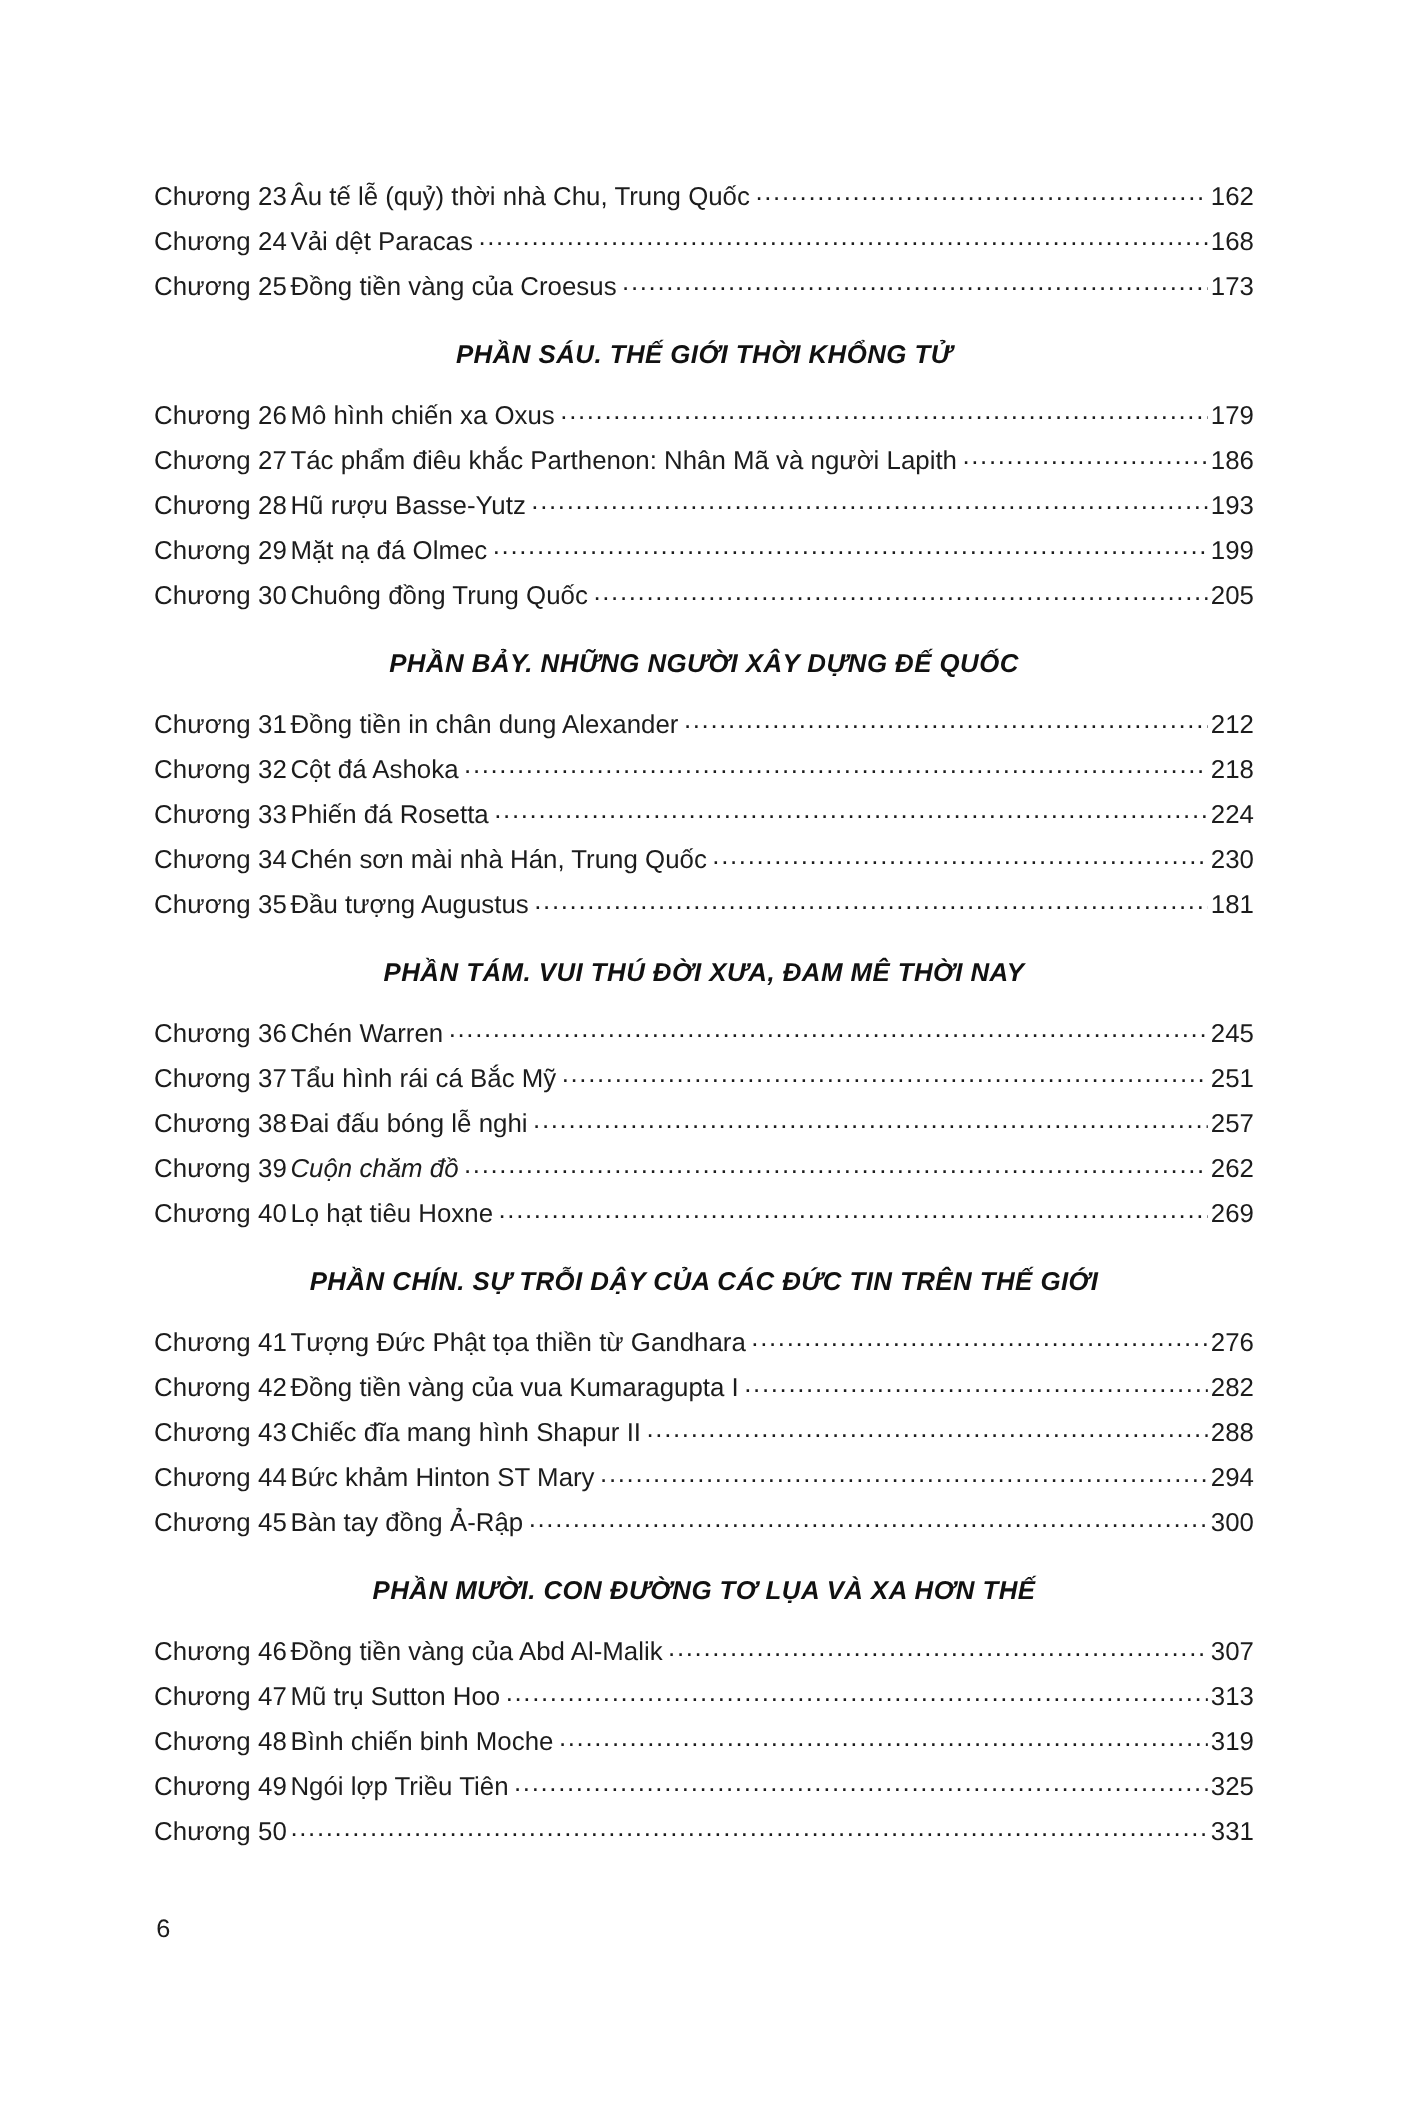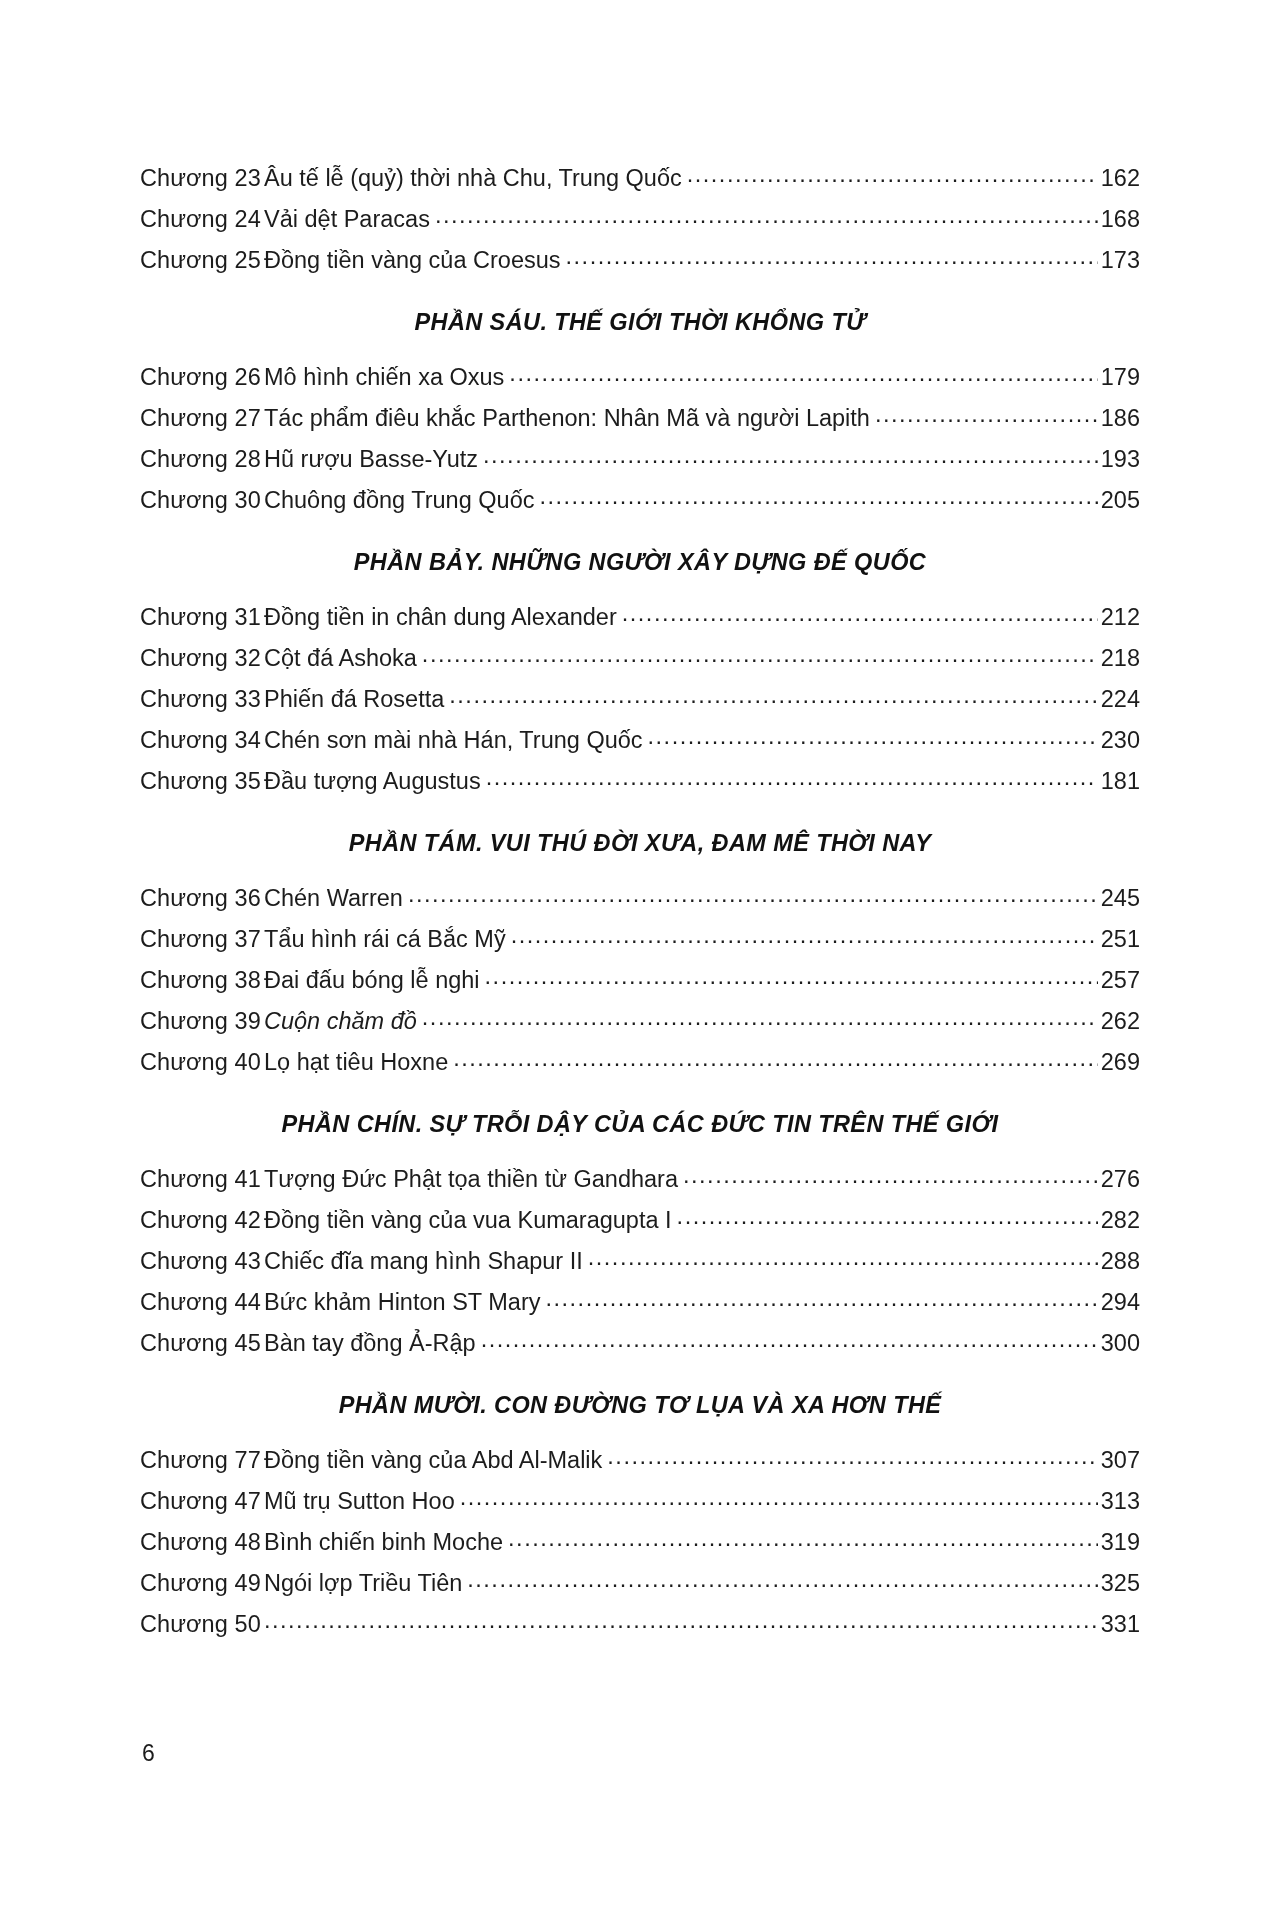--- a/index.html
+++ b/index.html
@@ -133,20 +133,26 @@
         <span class="leader"></span>
         <span class="page-no">186</span>
       </div>
       <div class="toc-row">
         <span class="ch-label">Chương 28</span>
         <span class="ch-title"><span>Hũ rượu Basse-Yutz</span></span>
         <span class="leader"></span>
         <span class="page-no">193</span>
       </div>
       <div class="toc-row">
+        <span class="ch-label">Chương 29</span>
+        <span class="ch-title"><span>Mặt nạ đá Olmec</span></span>
+        <span class="leader"></span>
+        <span class="page-no">199</span>
+      </div>
+      <div class="toc-row">
         <span class="ch-label">Chương 30</span>
         <span class="ch-title"><span>Chuông đồng Trung Quốc</span></span>
         <span class="leader"></span>
         <span class="page-no">205</span>
       </div>
       <div class="gap-before"></div>
       <div class="part-heading">PHẦN BẢY. NHỮNG NGƯỜI XÂY DỰNG ĐẾ QUỐC</div>
       <div class="gap-after"></div>
       <div class="toc-row">
         <span class="ch-label">Chương 31</span>
@@ -241,21 +247,21 @@
       <div class="toc-row">
         <span class="ch-label">Chương 45</span>
         <span class="ch-title"><span>Bàn tay đồng Ả-Rập</span></span>
         <span class="leader"></span>
         <span class="page-no">300</span>
       </div>
       <div class="gap-before"></div>
       <div class="part-heading">PHẦN MƯỜI. CON ĐƯỜNG TƠ LỤA VÀ XA HƠN THẾ</div>
       <div class="gap-after"></div>
       <div class="toc-row">
-        <span class="ch-label">Chương 77</span>
+        <span class="ch-label">Chương 46</span>
         <span class="ch-title"><span>Đồng tiền vàng của Abd Al-Malik</span></span>
         <span class="leader"></span>
         <span class="page-no">307</span>
       </div>
       <div class="toc-row">
         <span class="ch-label">Chương 47</span>
         <span class="ch-title"><span>Mũ trụ Sutton Hoo</span></span>
         <span class="leader"></span>
         <span class="page-no">313</span>
       </div>

